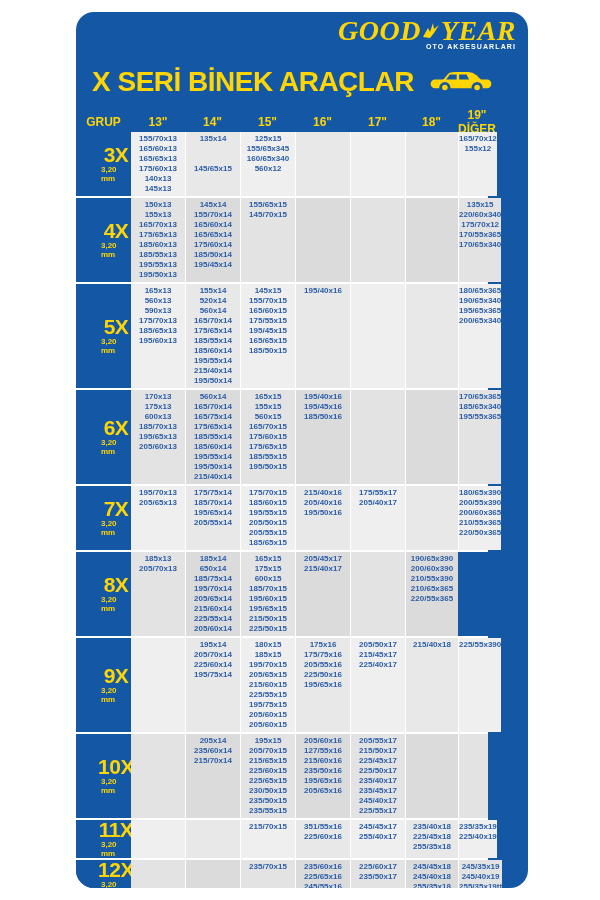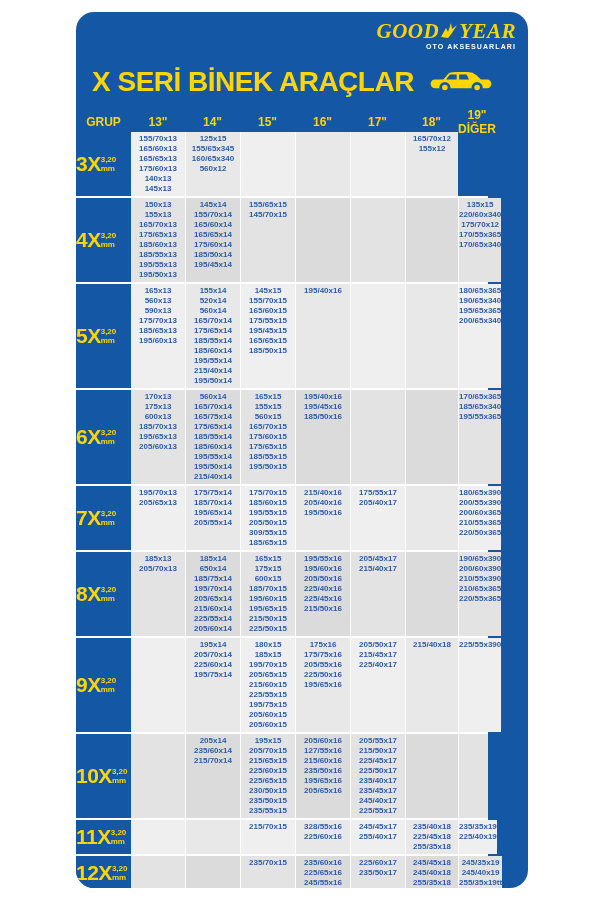--- a/index.html
+++ b/index.html
@@ -10,21 +10,21 @@
     position:absolute; left:76px; top:12px; width:452px; height:876px;
     background:#1357a5; border-radius:18px; overflow:hidden;
   }
 
   
   .hdr { position:relative; height:96px; }
   .logo-block { position:absolute; top:9px; right:12px; text-align:right; }
   .logo-line { display:flex; align-items:center; justify-content:flex-end; gap:1px; }
   .logo-word {
     font-family:"Liberation Serif", serif;
-    font-weight:bold; font-style:italic; font-size:21px; letter-spacing:0.5px;
+    font-weight:bold; font-style:italic; font-size:28px; letter-spacing:0.5px;
     color:#ffd504; line-height:20px;
   }
   .wingfoot { width:20px; height:18px; margin:0 -1px; }
   .logo-sub { color:#ffffff; font-size:7px; letter-spacing:1.1px; margin-top:2px; font-weight:bold; }
 
   .title-row { position:absolute; left:16px; top:56px; display:flex; align-items:center; gap:16px; }
   .page-title {
     color:#ffd504; font-weight:bold; font-size:28px; letter-spacing:-0.5px; line-height:28px;
     font-family:"Liberation Sans", sans-serif;
   }
@@ -32,21 +32,21 @@
 
   
   .tbl { position:absolute; left:0; top:96px; width:412px; }
   .thead { display:grid; grid-template-columns:55px 54px 55px 55px 55px 55px 53px 1fr; height:24px; align-items:center; }
   .thead .hcell { color:#ffd504; font-weight:bold; font-size:12px; text-align:center; }
   .thead .hcell.grp { font-size:12px; }
 
   .trow { display:grid; grid-template-columns:55px 54px 55px 55px 55px 55px 53px 1fr; border-bottom:2px solid #ffffff; }
   .trow:last-child { border-bottom:none; }
 
-  .gcell { display:flex; flex-direction:row; align-items:center; background:#1357a5; overflow:visible; }
+  .gcell { display:flex; flex-direction:column; align-items:center; justify-content:center; background:#1357a5; overflow:visible;padding-left:25px; }
   .gname  { color:#ffd504; font-weight:bold; font-size:21px; line-height:20px; letter-spacing:-0.5px; }
   .gthick { color:#ffd504; font-weight:bold; font-size:8px; line-height:9px; }
 
   .cell { padding:2px 0; text-align:center; }
   .cell + .cell { border-left:1px solid #ffffff; }
   .line { font-size:8px; line-height:10px; font-weight:bold; color:#2b5da8; white-space:nowrap; }
 
   .trow.odd  .cell { background:#efefef; }
   .trow.odd  .cell:nth-child(2n+1) { background:#e8e8e8; }
   .trow.even .cell { background:#e3e3e3; }
@@ -105,20 +105,26 @@
             </div>
             <div class="cell">
               <div class="line">155/70x13</div>
               <div class="line">165/60x13</div>
               <div class="line">165/65x13</div>
               <div class="line">175/60x13</div>
               <div class="line">140x13</div>
               <div class="line">145x13</div>
             </div>
             <div class="cell">
+              <div class="line">135x14</div>
+              <div class="line">&nbsp;</div>
+              <div class="line">&nbsp;</div>
+              <div class="line">145/65x15</div>
+            </div>
+            <div class="cell">
               <div class="line">125x15</div>
               <div class="line">155/65x345</div>
               <div class="line">160/65x340</div>
               <div class="line">560x12</div>
             </div>
             <div class="cell"></div>
             <div class="cell"></div>
             <div class="cell"></div>
             <div class="cell">
               <div class="line">165/70x12</div>
@@ -270,21 +276,21 @@
               <div class="line">175/75x14</div>
               <div class="line">185/70x14</div>
               <div class="line">195/65x14</div>
               <div class="line">205/55x14</div>
             </div>
             <div class="cell">
               <div class="line">175/70x15</div>
               <div class="line">185/60x15</div>
               <div class="line">195/55x15</div>
               <div class="line">205/50x15</div>
-              <div class="line">309/55x15</div>
+              <div class="line">205/55x15</div>
               <div class="line">185/65x15</div>
             </div>
             <div class="cell">
               <div class="line">215/40x16</div>
               <div class="line">205/40x16</div>
               <div class="line">195/50x16</div>
             </div>
             <div class="cell">
               <div class="line">175/55x17</div>
               <div class="line">205/40x17</div>
@@ -319,28 +325,20 @@
             </div>
             <div class="cell">
               <div class="line">165x15</div>
               <div class="line">175x15</div>
               <div class="line">600x15</div>
               <div class="line">185/70x15</div>
               <div class="line">195/60x15</div>
               <div class="line">195/65x15</div>
               <div class="line">215/50x15</div>
               <div class="line">225/50x15</div>
-            </div>
-            <div class="cell">
-              <div class="line">195/55x16</div>
-              <div class="line">195/60x16</div>
-              <div class="line">205/50x16</div>
-              <div class="line">225/40x16</div>
-              <div class="line">225/45x16</div>
-              <div class="line">215/50x16</div>
             </div>
             <div class="cell">
               <div class="line">205/45x17</div>
               <div class="line">215/40x17</div>
             </div>
             <div class="cell"></div>
             <div class="cell">
               <div class="line">190/65x390</div>
               <div class="line">200/60x390</div>
               <div class="line">210/55x390</div>
@@ -436,21 +434,21 @@
             <div class="gcell">
               <div class="gname">11X</div>
               <div class="gthick">3,20 mm</div>
             </div>
             <div class="cell"></div>
             <div class="cell"></div>
             <div class="cell">
               <div class="line">215/70x15</div>
             </div>
             <div class="cell">
-              <div class="line">328/55x16</div>
+              <div class="line">351/55x16</div>
               <div class="line">225/60x16</div>
             </div>
             <div class="cell">
               <div class="line">245/45x17</div>
               <div class="line">255/40x17</div>
             </div>
             <div class="cell">
               <div class="line">235/40x18</div>
               <div class="line">225/45x18</div>
               <div class="line">255/35x18</div>

